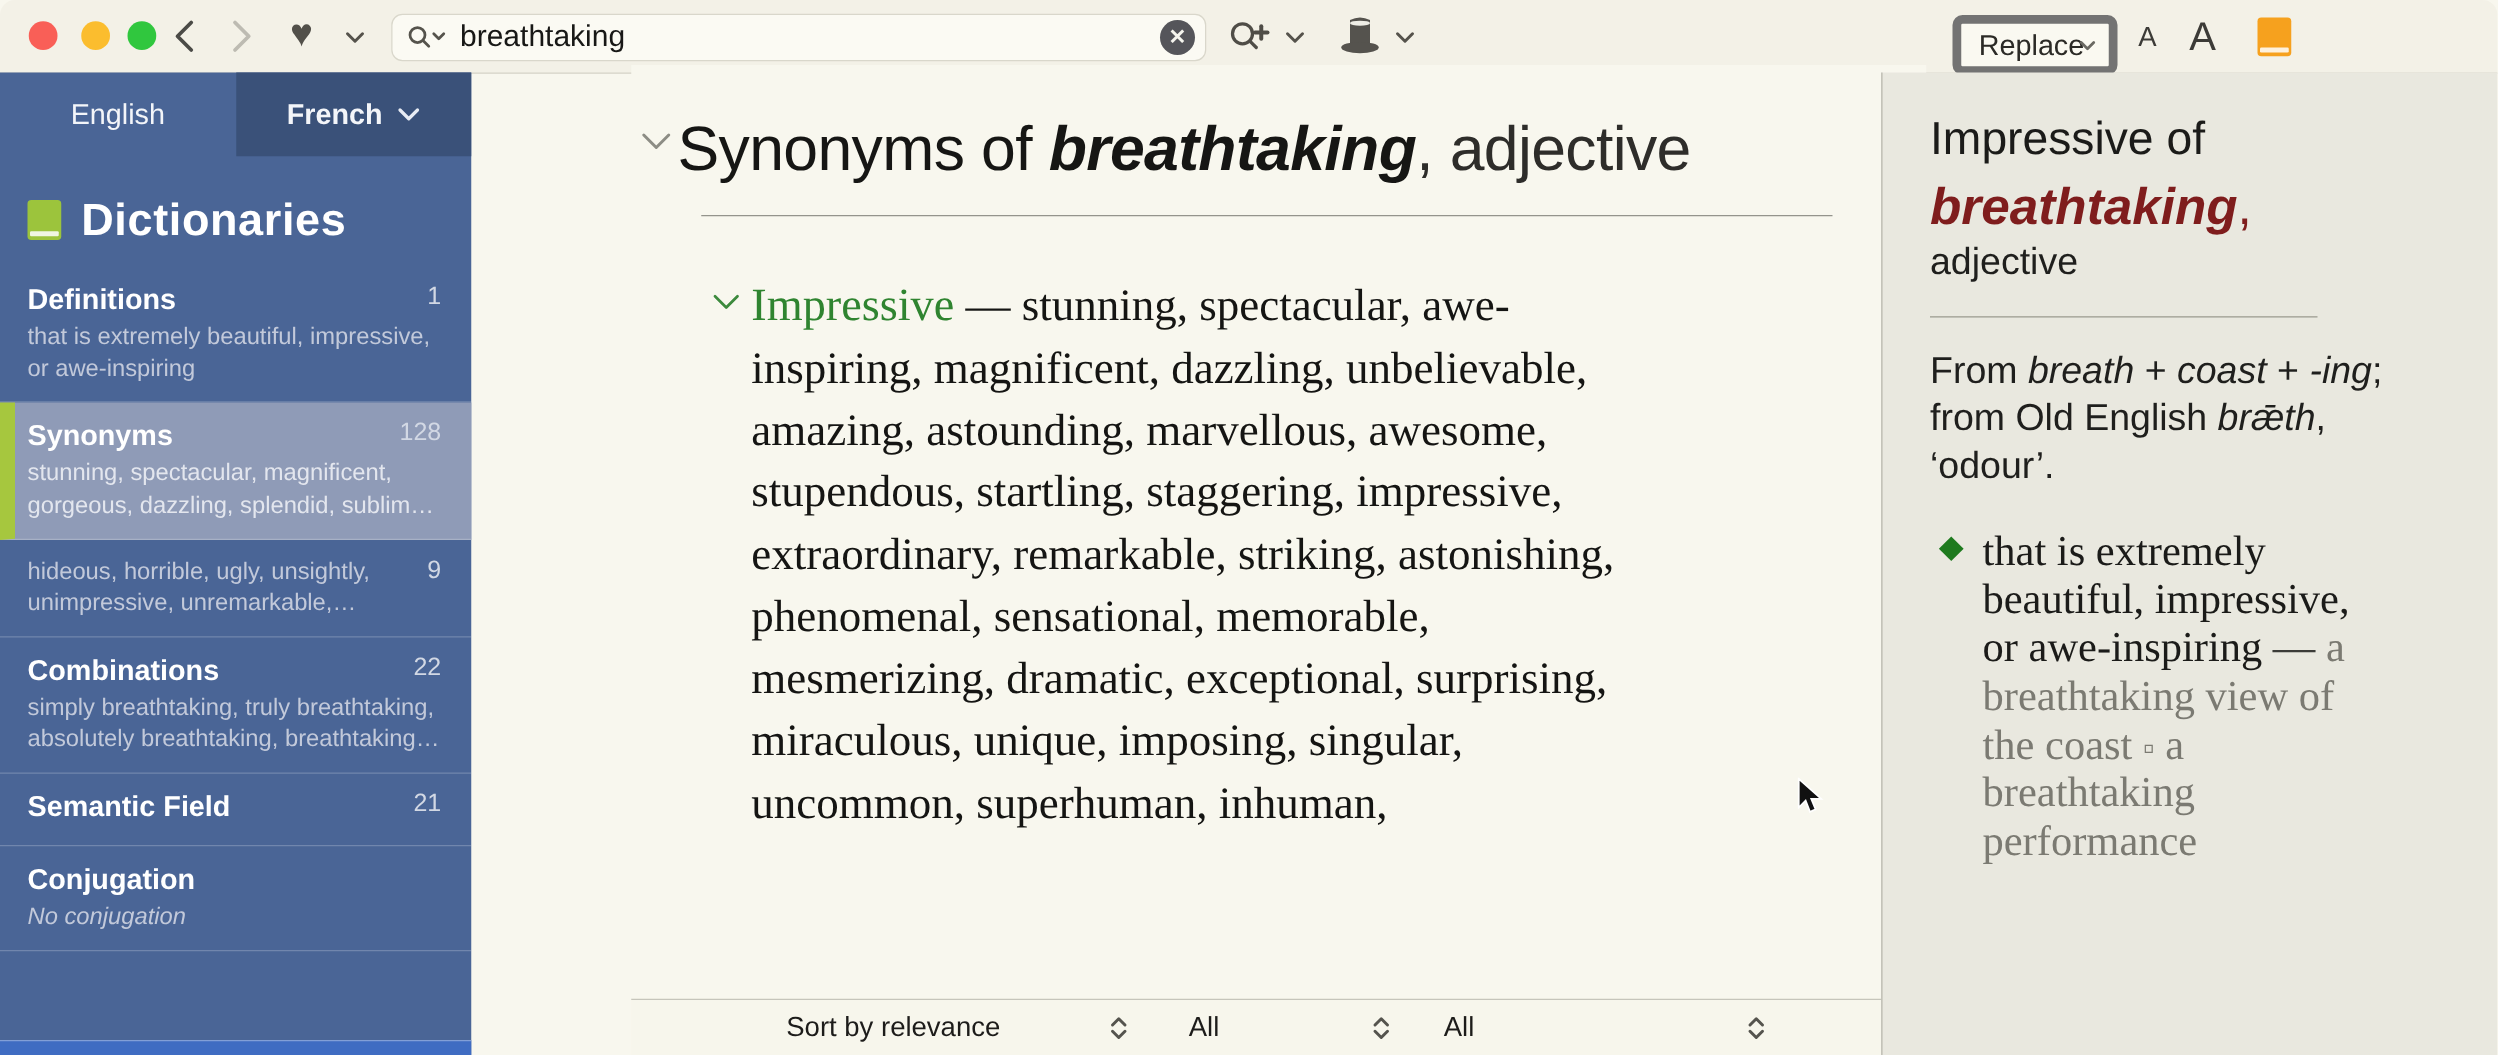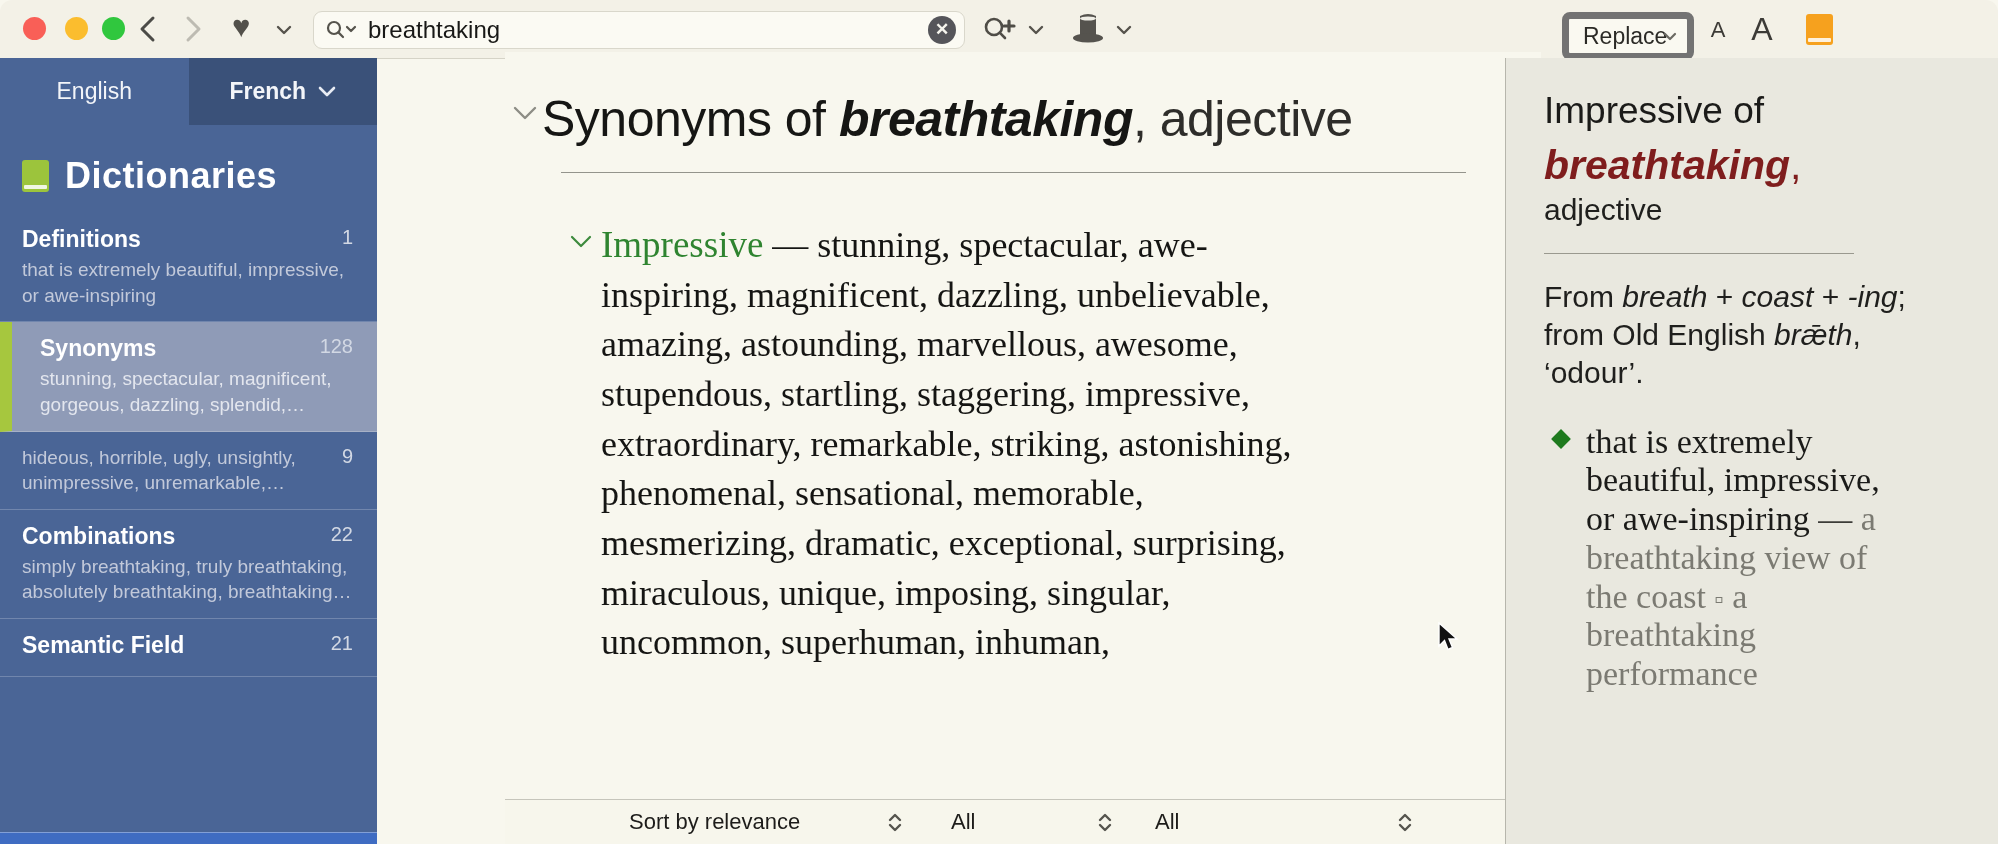--- a/index.html
+++ b/index.html
@@ -40,21 +40,21 @@
   .tabs{display:flex;height:67px;}
   .tab{flex:1;display:flex;align-items:center;justify-content:center;gap:12px;color:#f3f5f9;font-size:23px;}
   .tab.inactive{background:#3a5179;font-weight:bold;}
   .dict-header{display:flex;align-items:center;gap:16px;padding:30px 22px 16px 22px;}
   .dict-header .book{width:27px;height:32px;background:#9cc43c;}
   .dict-title{color:#fff;font-size:36px;font-weight:bold;letter-spacing:.5px;}
   .srow{position:relative;padding:13px 24px 13px 22px;border-bottom:1px solid rgba(255,255,255,.22);}
   .srow .t{color:#fff;font-size:23px;font-weight:bold;margin-bottom:4px;}
   .srow .s{color:#c2c9da;font-size:19px;line-height:1.35;display:-webkit-box;-webkit-line-clamp:2;-webkit-box-orient:vertical;overflow:hidden;}
   .srow .c{position:absolute;right:24px;top:13px;color:#d2d8e4;font-size:20px;}
-  .srow.selected{background:#8f9bb7;border-left:12px solid #a6c73e;padding-left:28px;}
+  .srow.selected{background:#8f9bb7;border-left:12px solid #a6c73e;padding-left:10px;}
   .srow.selected .s{color:#e3e6ee;}
   .srow .s.noconj{font-style:italic;}
   .sidebar-strip{position:absolute;left:0;right:0;bottom:0;height:11px;background:#3f6cc2;border-top:1px solid rgba(255,255,255,.35);}
 
   
   .main{position:absolute;left:469px;top:52px;bottom:0;width:1036px;background:#f8f7ee;margin-left:36px;}
   .heading-row{position:relative;margin-top:38px;}
   .heading-chev{position:absolute;left:8px;top:16px;}
   h1{margin:0 0 0 37px;font-size:50px;font-weight:400;color:#161614;letter-spacing:-0.5px;}
   h1 .w{font-weight:bold;font-style:italic;}
@@ -213,20 +213,24 @@
     </div>
     <div class="srow">
       <div class="t">Combinations</div>
       <div class="s">simply breathtaking, truly breathtaking, absolutely breathtaking, breathtaking view, b…</div>
       <div class="c">22</div>
     </div>
     <div class="srow">
       <div class="t">Semantic Field</div>
       <div class="c">21</div>
     </div>
+    <div class="srow">
+      <div class="t">Conjugation</div>
+      <div class="s noconj">No conjugation</div>
+    </div>
 
     <div class="sidebar-strip"></div>
   </div>
 
   <div class="main">
     <div class="heading-row">
       <span class="heading-chev">
         <svg width="24" height="14" viewBox="0 0 24 14">
             <polyline points="2,2 12,12 22,2" fill="none" stroke="#8d8d85" stroke-width="2.4" stroke-linecap="round" stroke-linejoin="round"></polyline>
           </svg>

